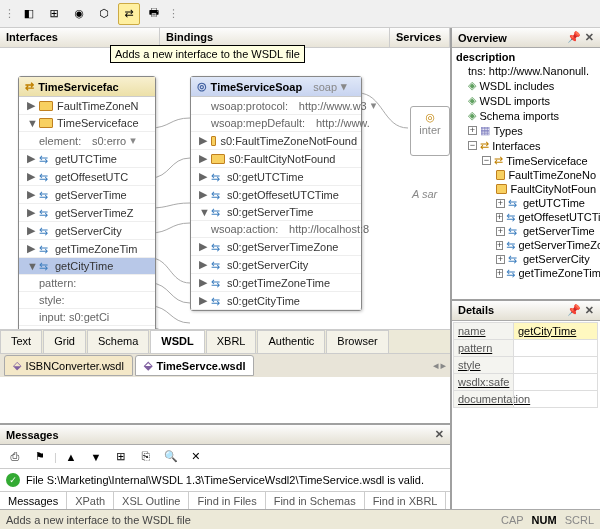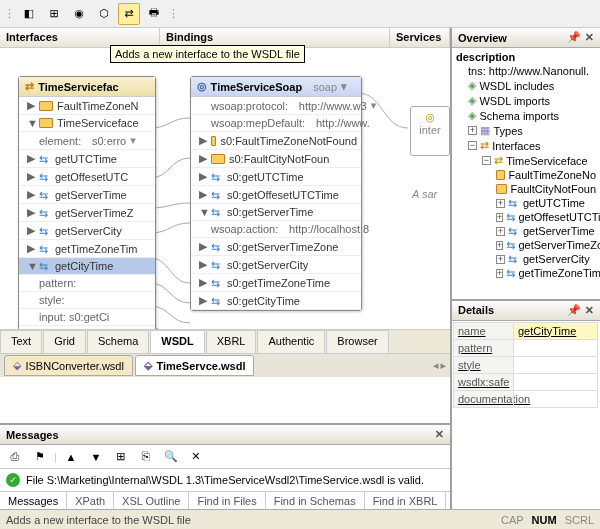--- a/index.html
+++ b/index.html
@@ -164,21 +164,21 @@
         <div class="node-row sub"><span>wsoap:protocol:</span>&nbsp;<span>http://www.w3</span><span style="color:#888">▾</span></div>
         <div class="node-row sub"><span>wsoap:mepDefault:</span>&nbsp;<span>http://www.</span></div>
         <div class="node-row">
             <span class="tri">▶</span>
             <span class="msg-ico"></span>
             <span>s0:FaultTimeZoneNotFound</span>
           </div>
         <div class="node-row">
             <span class="tri">▶</span>
             <span class="msg-ico"></span>
-            <span>s0:FaultCityNotFoun</span>
+            <span>s0:FaultCityNotFound</span>
           </div>
         <div class="node-row">
             <span class="tri">▶</span>
             <span class="op-ico">⇆</span>
             <span>s0:getUTCTime</span>
           </div>
         <div class="node-row">
             <span class="tri">▶</span>
             <span class="op-ico">⇆</span>
             <span>s0:getOffesetUTCTime</span>

